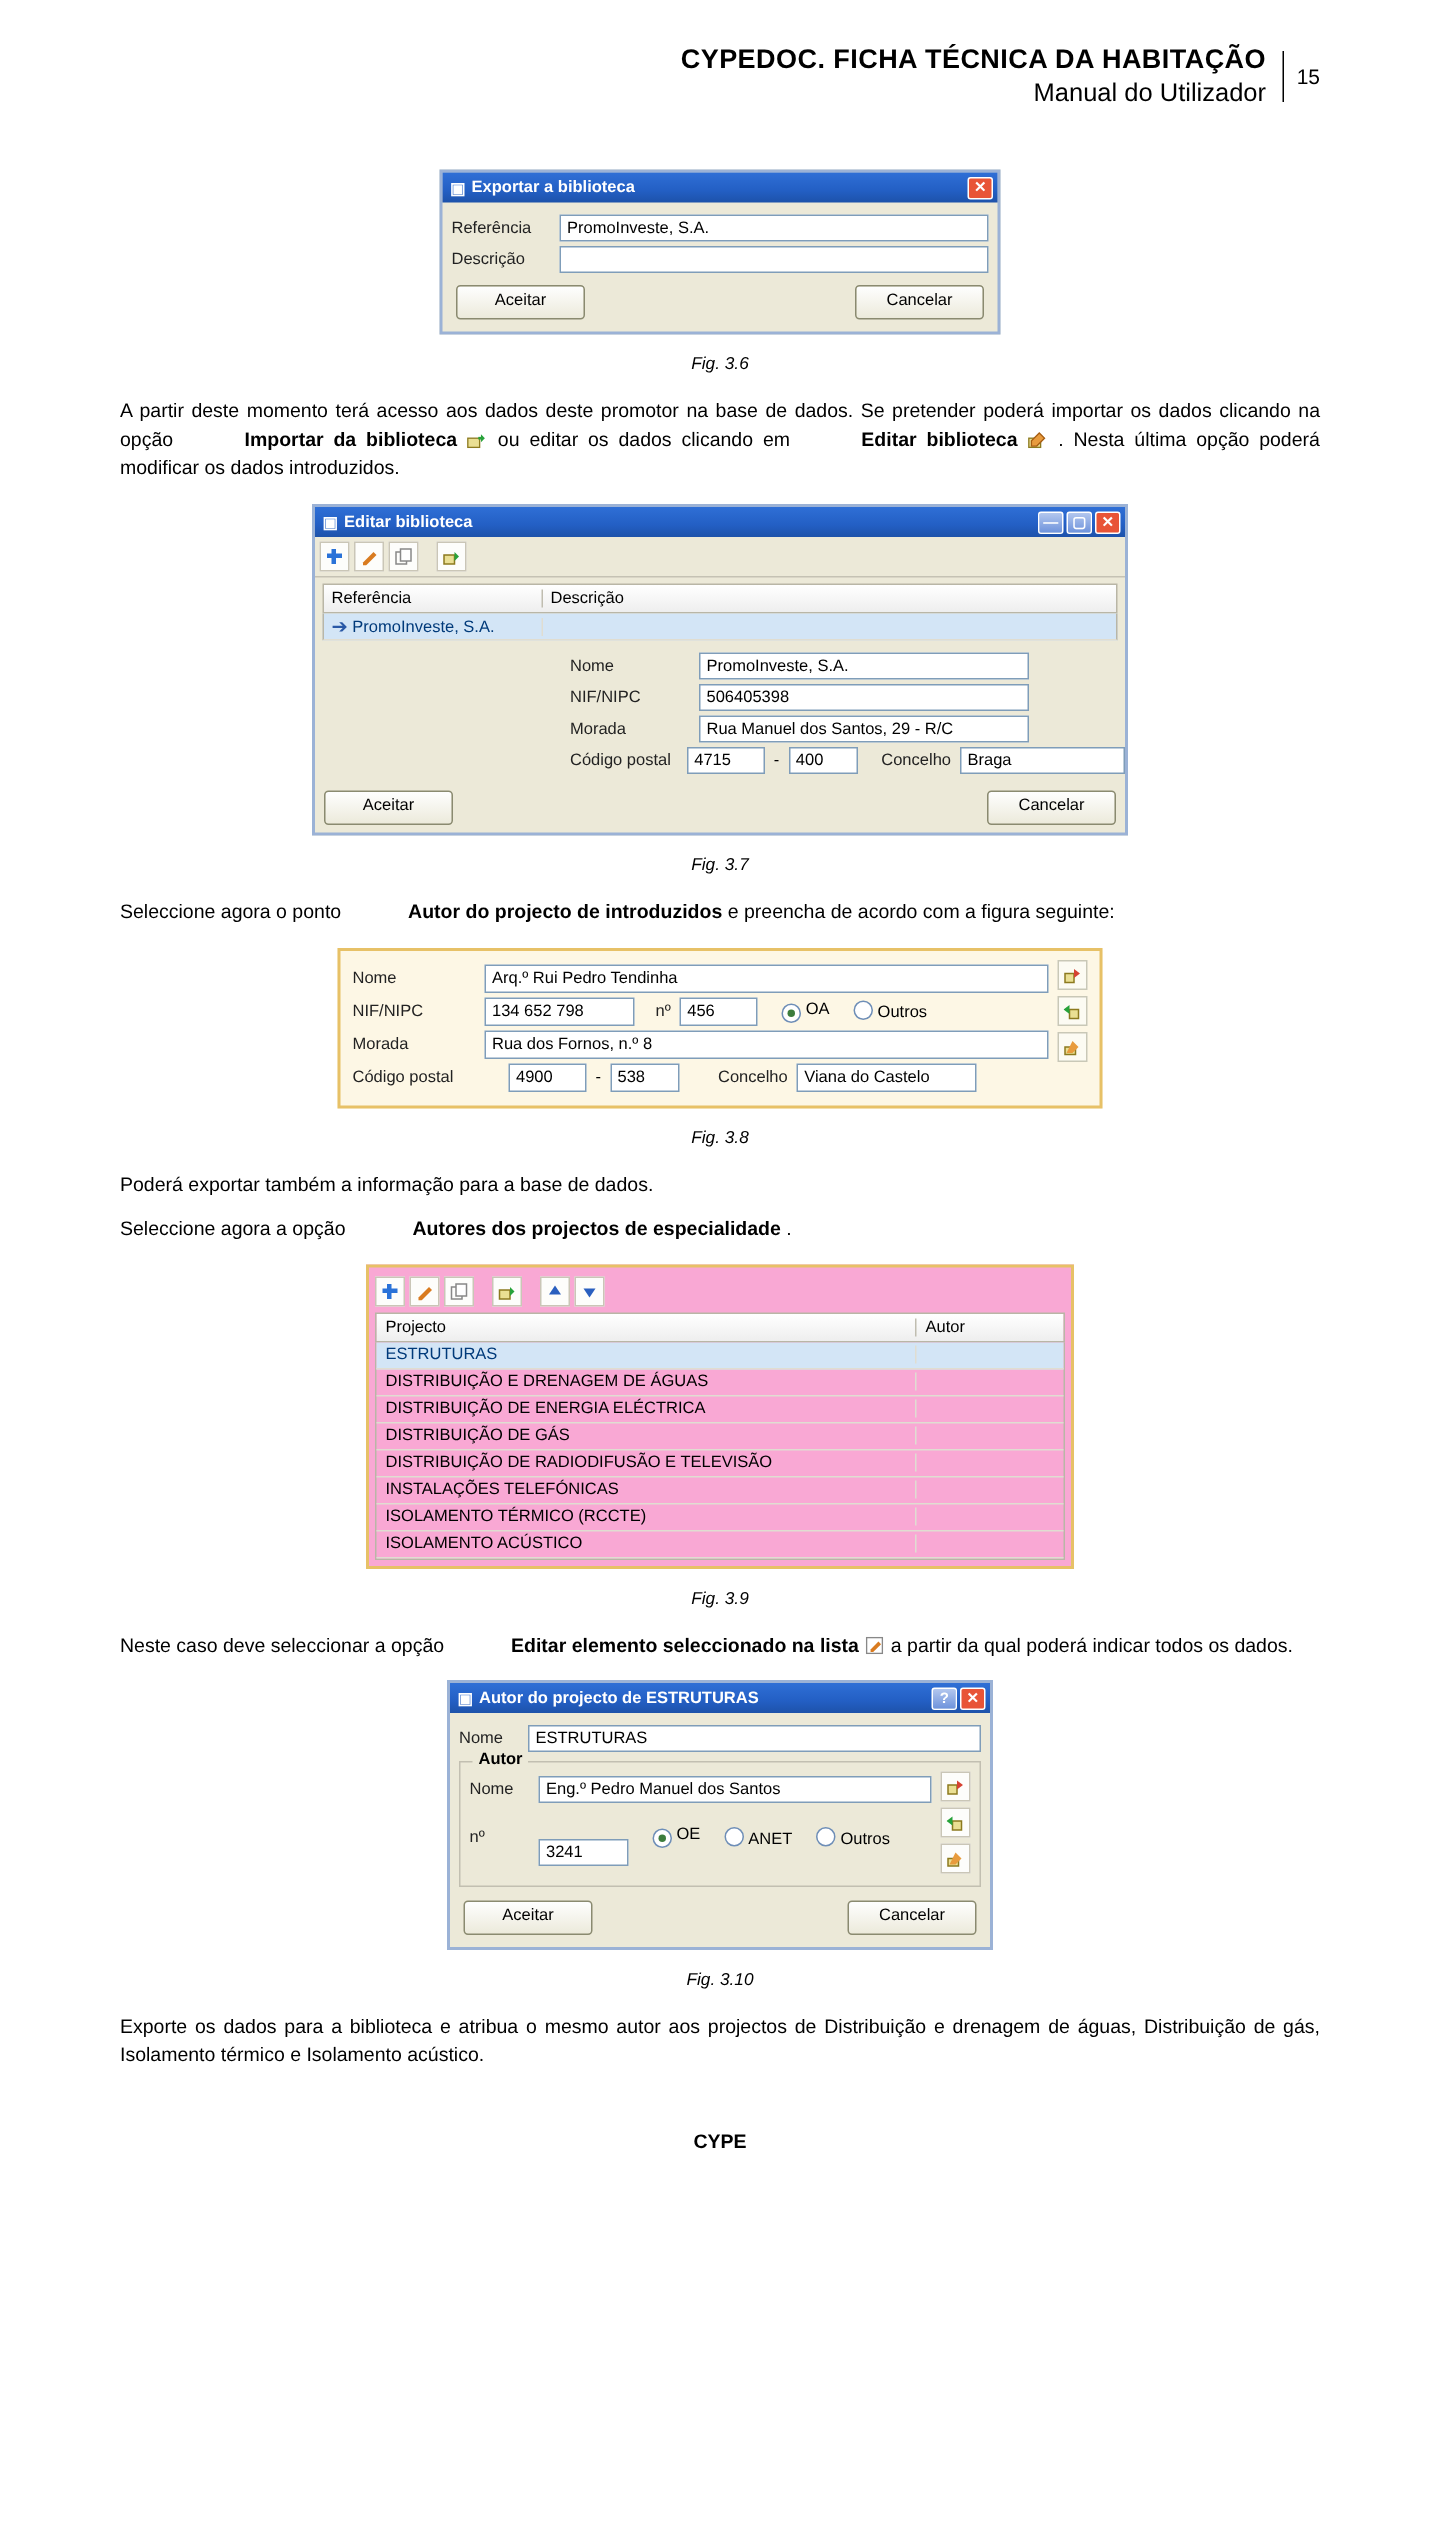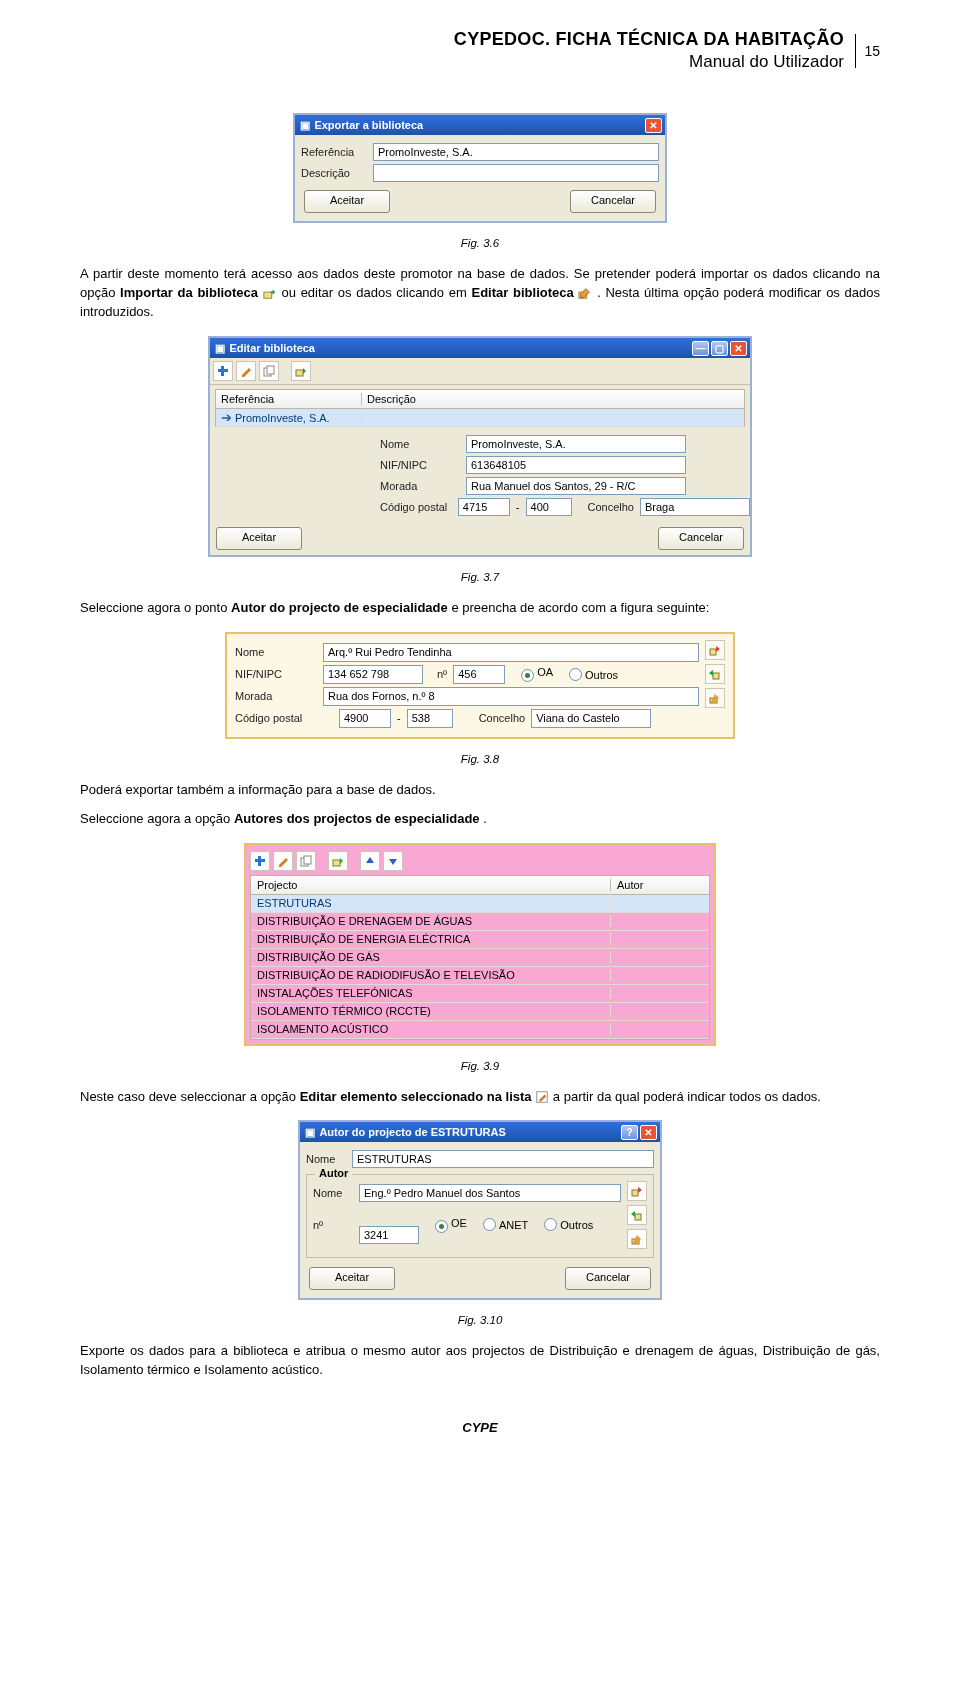--- a/index.html
+++ b/index.html
@@ -49,21 +49,21 @@
     font-size: 11.5px;
     margin: 10px 0 16px;
     font-style: italic;
   }
   .para {
     font-size: 13px;
     line-height: 1.45;
     text-align: justify;
     margin: 10px 0;
   }
-  .para .bold { font-weight: bold; }
+  .para .bold { font-weight: bold; margin-left: 41px; }
   .small-icon {
     display: inline-block;
     width: 14px;
     height: 14px;
     vertical-align: -3px;
     margin: 0 0px;
   }
   
   .win {
     border: 2px solid #9bb2d6;
@@ -232,21 +232,21 @@
   }
   .groupbox .glabel {
     position: absolute;
     top: -8px;
     left: 8px;
     background: #ece9d8;
     padding: 0 4px;
     font-weight: bold;
     font-size: 11px;
   }
-  .footer { text-align: center; font-weight: bold; font-size: 13px; margin-top: 40px; font-style: italic; }
+  .footer { text-align: center; font-weight: bold; font-size: 13px; margin-top: 40px; }
 </style>
 </head>
 <body>
 
 <div class="page">
 
   <div class="header">
     <div class="title">CYPEDOC. FICHA TÉCNICA DA HABITAÇÃO</div>
     <div class="subtitle">Manual do Utilizador</div>
     <div class="page-num">15</div>
@@ -343,21 +343,21 @@
         <div class="cell2"></div>
       </div>
     </div>
     <div class="editform">
       <div class="row">
         <div class="lbl">Nome</div>
         <div class="field">PromoInveste, S.A.</div>
       </div>
       <div class="row">
         <div class="lbl">NIF/NIPC</div>
-        <div class="field">613648105</div>
+        <div class="field">506405398</div>
       </div>
       <div class="row">
         <div class="lbl">Morada</div>
         <div class="field">Rua Manuel dos Santos, 29 - R/C</div>
       </div>
       <div class="row small">
         <div class="lbl">Código postal</div>
         <div class="field" style="width:42px;flex:none;">4715</div>
         <span>-</span>
         <div class="field" style="width:36px;flex:none;">400</div>
@@ -367,21 +367,21 @@
     </div>
     <div class="btnrow" style="padding:8px 6px 5px;">
       <div class="btn">Aceitar</div>
       <div class="btn">Cancelar</div>
     </div>
   </div>
   <div class="fig-caption">Fig. 3.7</div>
 
   <p class="para">
     <span>Seleccione agora o ponto </span>
-    <span class="bold">Autor do projecto de especialidade</span>
+    <span class="bold">Autor do projecto de introduzidos</span>
     <span> e preencha de acordo com a figura seguinte:</span>
   </p>
 
   <div class="panel" style="width:490px;">
     <div style="display:flex;">
       <div style="flex:1;">
         <div class="row">
           <div class="lbl">Nome</div>
           <div class="field">Arq.º Rui Pedro Tendinha</div>
         </div>

